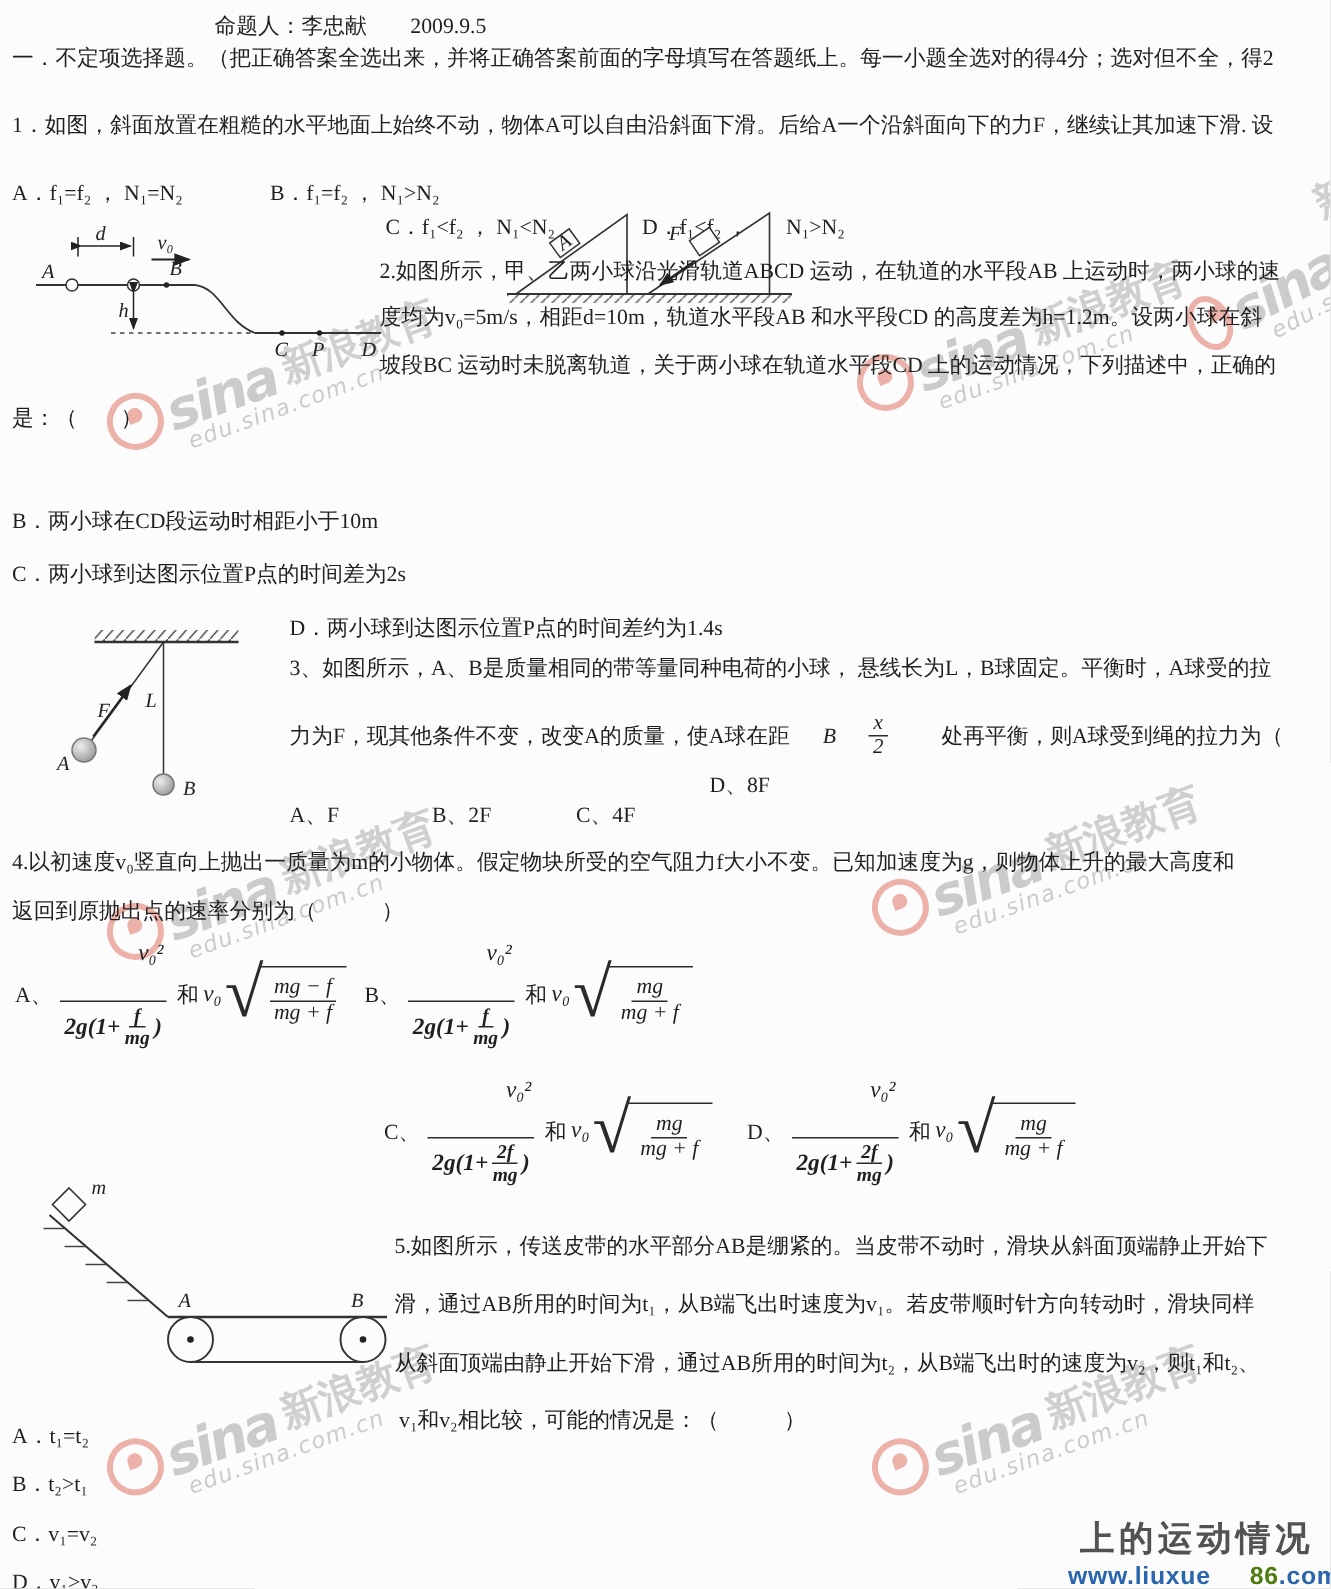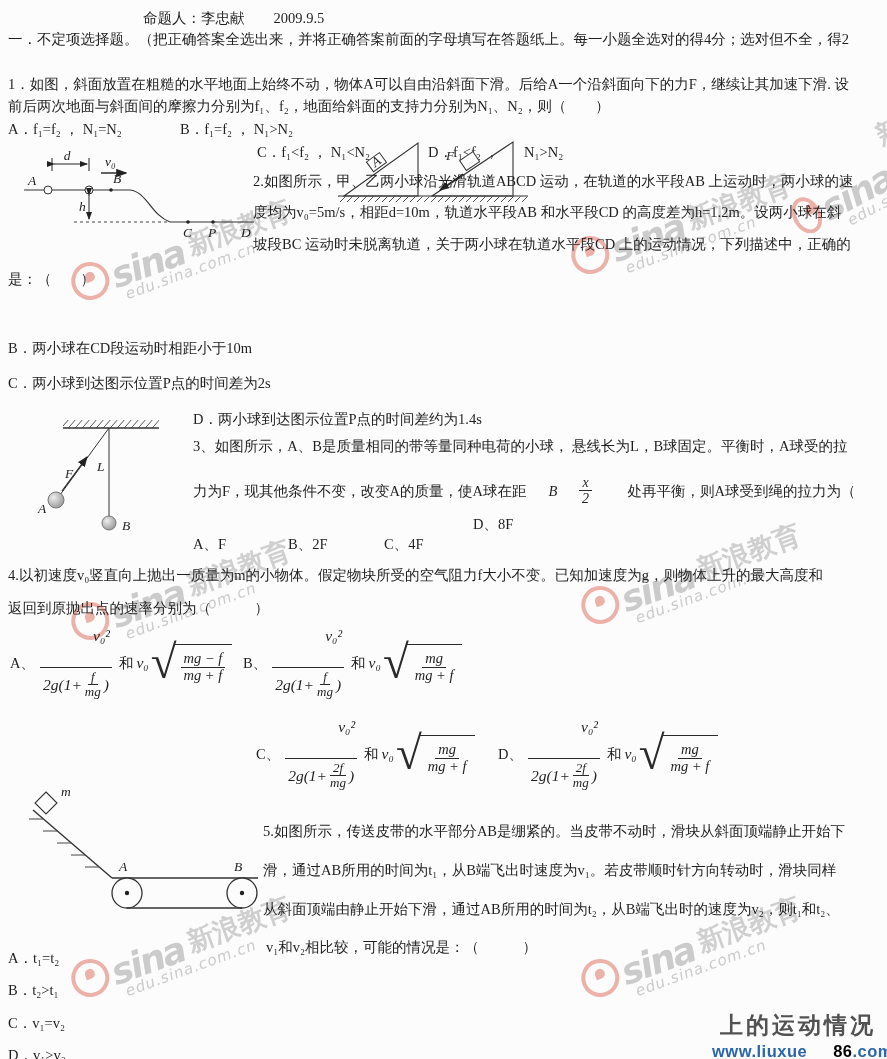--- a/index.html
+++ b/index.html
@@ -13,21 +13,21 @@
   .sfrac { display:inline-flex; flex-direction:column; align-items:center; font-style:italic; line-height:1.1; }
   .sf-n { border-bottom:1px solid #2a2a2a; padding:0 3px; }
   .sf-d { padding:0 2px; }
 
   
   .formula { position:absolute; display:flex; align-items:center; font-style:italic;
              font-size:15.5px; font-family:"Liberation Serif",serif; }
   .flabel { font-style:normal; margin-right:5px; font-size:14.5px; }
   .bigfrac { display:inline-flex; flex-direction:column; align-items:flex-end;gap:20px; }
   .bf-num { padding:0 2px 2px; }
-  .bf-den { display:inline-flex; align-items:center; border-top:1.3px solid #2a2a2a; padding:2px 3px 0; }
+  .bf-den { display:inline-flex; align-items:center; border-top:1.3px solid #2a2a2a; padding:2px 3px 0;font-weight:bold; }
   .bf-den .sfrac { font-size:13px; margin:0 1px; }
   .conj { font-style:normal; margin:0 3px 0 7px; font-size:14.5px; }
   .sqrt { display:inline-flex; align-items:flex-start; margin-left:2px; }
   .rad { font-size:47px; line-height:0.84; font-style:normal; font-weight:300; margin-right:-3px; color:#2a2a2a; }
   .sqbody { border-top:1.5px solid #2a2a2a; padding:4px 7px 0; margin-top:1px; }
   .sqbody .sfrac { font-size:14.5px; }
 
   
   .wm { position:absolute; transform:rotate(-20deg); transform-origin:0 50%; pointer-events:none; }
   .wm-top { display:flex; align-items:flex-end; }
@@ -44,21 +44,21 @@
 
   
   .fig { position:absolute; }
   .dlabel { font:italic 13.5px "Liberation Serif",serif; fill:#222; }
 
   
   .footer { position:absolute; left:712px; top:1010px; width:172px; text-align:center;
             font-family:"Liberation Sans","DejaVu Sans",sans-serif; }
   .f-site { font-size:23px; font-weight:bold; color:#525252; letter-spacing:3px; }
   .f-url { font-size:16.5px; font-weight:bold; color:#2a66ad; letter-spacing:.5px; margin-top:1px; }
-  .f-red { color:#000000;padding-left:26px; }
+  .f-red { color:#4d7c0f;padding-left:26px; }
 </style>
 </head>
 <body>
 
 <div class="page">
 
   <div class="wm" style="left:75px;top:268px">
     <div class="wm-top">
         <span class="wm-logo"></span>
         <span class="wm-sina">sina</span>
@@ -112,21 +112,20 @@
         <span class="wm-sina">sina</span>
         <span class="wm-brand">新浪教育</span>
       </div>
     <div class="wm-url">edu.sina.com.cn</div>
   </div>
 
   <div class="t" style="left:143px;top:9px">命题人：李忠献　　2009.9.5</div>
   <div class="t" style="left:8px;top:30px">一．不定项选择题。（把正确答案全选出来，并将正确答案前面的字母填写在答题纸上。每一小题全选对的得4分；选对但不全，得2</div>
 
   <div class="t" style="left:8px;top:75px">1．如图，斜面放置在粗糙的水平地面上始终不动，物体A可以自由沿斜面下滑。后给A一个沿斜面向下的力F，继续让其加速下滑. 设</div>
-  <div class="t" style="left:8px;top:97px">前后两次地面与斜面间的摩擦力分别为f₁、f₂，地面给斜面的支持力分别为N₁、N₂，则（　　）</div>
   <div class="t" style="left:8px;top:120px">A．f₁=f₂ ， N₁=N₂</div>
   <div class="t" style="left:180px;top:120px">B．f₁=f₂ ， N₁&gt;N₂</div>
   <div class="t" style="left:257px;top:143px">C．f₁&lt;f₂ ， N₁&lt;N₂</div>
   <div class="t" style="left:428px;top:143px">D．f₁&lt;f₂ ，</div>
   <div class="t" style="left:524px;top:143px">N₁&gt;N₂</div>
 
   <svg class="fig" style="left:336px;top:136px" width="195" height="66">
     <defs>
       <pattern id="ht1" width="7" height="7" patternUnits="userSpaceOnUse">
         <line x1="0" y1="7" x2="7" y2="0" stroke="#555" stroke-width="1"></line>

